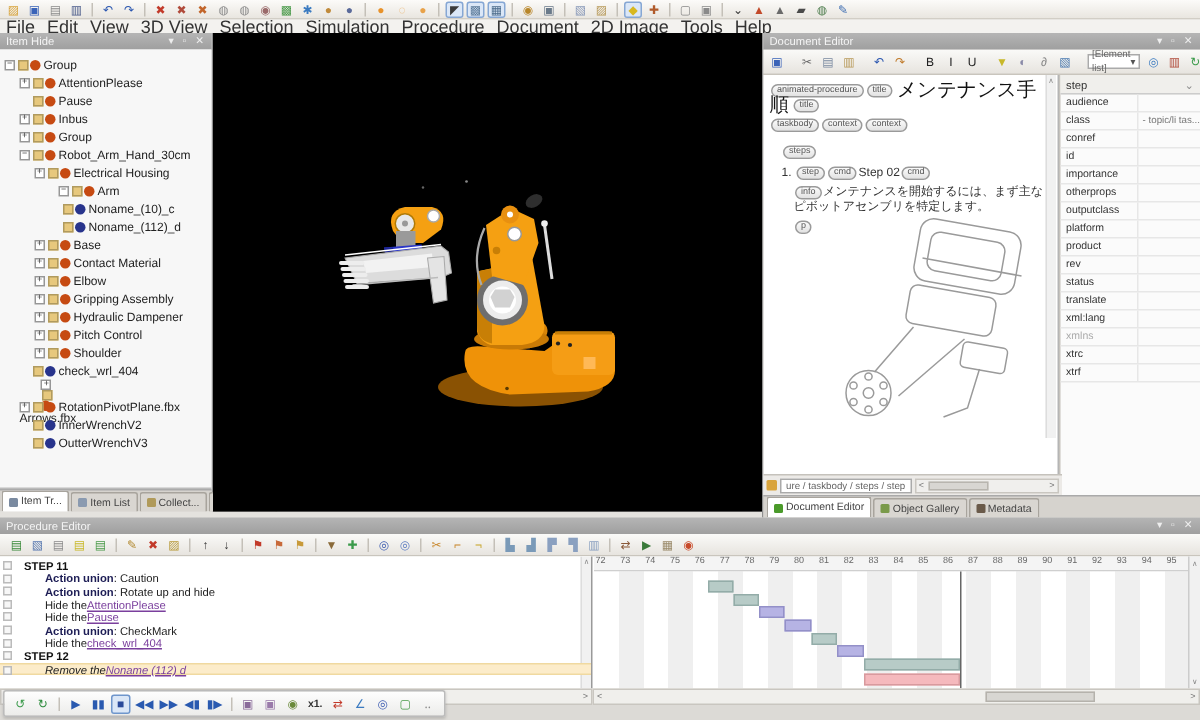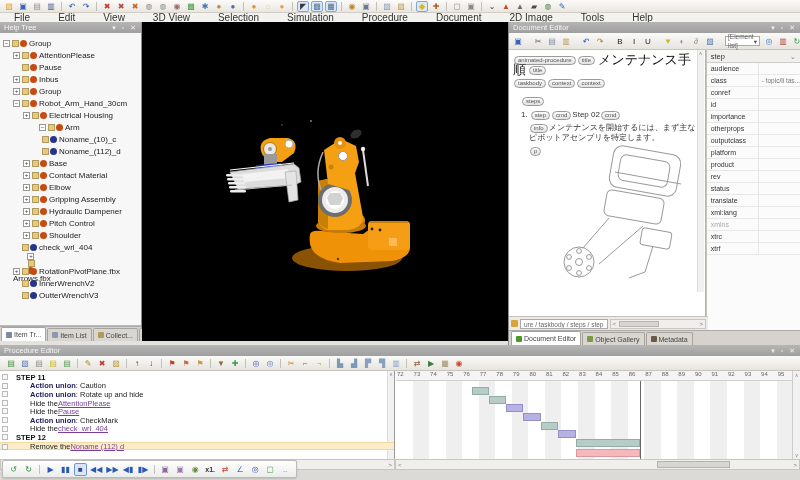--- a/index.html
+++ b/index.html
@@ -6,21 +6,21 @@
   html,body{width:800px;height:480px;overflow:hidden}
   body{position:relative;background:#e4e2de;font-size:8px;color:#333}
   .abs{position:absolute}
   
   #toolbar-top{left:0;top:0;width:800px;height:13px;display:flex;align-items:center;padding-left:2px;
     background:linear-gradient(#fcfbf9,#e9e6e0);border-bottom:1px solid #d2cec6}
   .tbi{min-width:12px;height:11px;font-size:8px;line-height:10px;text-align:center;margin:0 1px;border:1px solid transparent;border-radius:2px}
   .tbi.pressed{background:#dbe7f7;border-color:#86a7d4}
   .tb-sep{width:1px;height:9px;background:#c4c0b8;margin:0 3px}
   #menubar{left:0;top:13px;width:800px;height:10px;display:flex;align-items:center;background:#f3f2ef;border-bottom:1px solid #d8d5cf}
-  .menu-item{padding:0 14px;font-size:10px;color:#333}
+  .menu-item{padding:0 4px;font-size:12px;color:#333}
   
   .ptitle{height:11px;background:linear-gradient(#b5b5b5,#9f9f9f);color:#f4f4f4;font-size:7.5px;line-height:11px;padding-left:4px;position:relative}
   .ptitle .wicons{position:absolute;right:3px;top:0;font-size:7px;color:#eee;letter-spacing:2px}
   
   #item-tree{left:0;top:22px;width:142px;height:319px;background:#f4f4f4;border-right:1px solid #8f8f8f;display:flex;flex-direction:column}
   #tree-body{flex:1;background:#f7f7f7;overflow:hidden;position:relative;border-bottom:1px solid #bbb}
   .trow{position:absolute;height:12px;display:flex;align-items:center;white-space:nowrap}
   .exp{width:7px;height:7px;border:1px solid #979797;background:#fff;font-size:6px;line-height:5px;text-align:center;color:#333;margin-right:2px;flex:0 0 auto}
   .ic-box{width:7px;height:7px;background:#e7c87d;border:1px solid #b09a5e;margin-right:1px;flex:0 0 auto}
   .ic-dot{width:7px;height:7px;border-radius:50%;margin-right:2px;flex:0 0 auto}
@@ -152,21 +152,21 @@
     <span class="menu-item">Selection</span>
     <span class="menu-item">Simulation</span>
     <span class="menu-item">Procedure</span>
     <span class="menu-item">Document</span>
     <span class="menu-item">2D Image</span>
     <span class="menu-item">Tools</span>
     <span class="menu-item">Help</span>
   </div>
 
 <div id="item-tree" class="abs">
-  <div class="ptitle"><span>Help Tree</span>
+  <div class="ptitle"><span>Item Hide</span>
     <span class="wicons">▾ ▫ ✕</span></div>
   <div id="tree-body">
       <div class="trow" style="top: 4px; left: 3px;">
         <span class="exp">−</span>
         <span class="ic-box"></span>
         <span class="ic-dot" style="background: rgb(198, 74, 18);"></span>
         <span class="tlabel">Group</span>
       </div>
       <div class="trow" style="top: 16px; left: 13px;">
         <span class="exp">+</span>
@@ -612,21 +612,21 @@
         </div>
         <div class="prow" style="top: 53.6px;">
           <span class="gut"></span>
           <span class="pprefix">Hide the </span>
           <span class="plink">check_wrl_404</span>
         </div>
         <div class="prow" style="top: 62.2px;">
           <span class="gut"></span>
           <span class="pstep">STEP 12</span>
         </div>
-        <div class="prow hl" style="top: 70.8px;">
+        <div class="prow hl" style="top: 70.8px; font-style: italic;">
           <span class="gut"></span>
           <span class="pprefix">Remove the </span>
           <span class="plink">Noname (112) d</span>
         </div>
       </div>
     <div id="timeline">
       <div id="ruler">
           <span class="rnum" style="left: 1px;">72</span>
           <span class="rnum" style="left: 17.55px;">73</span>
           <span class="rnum" style="left: 34.1px;">74</span>

